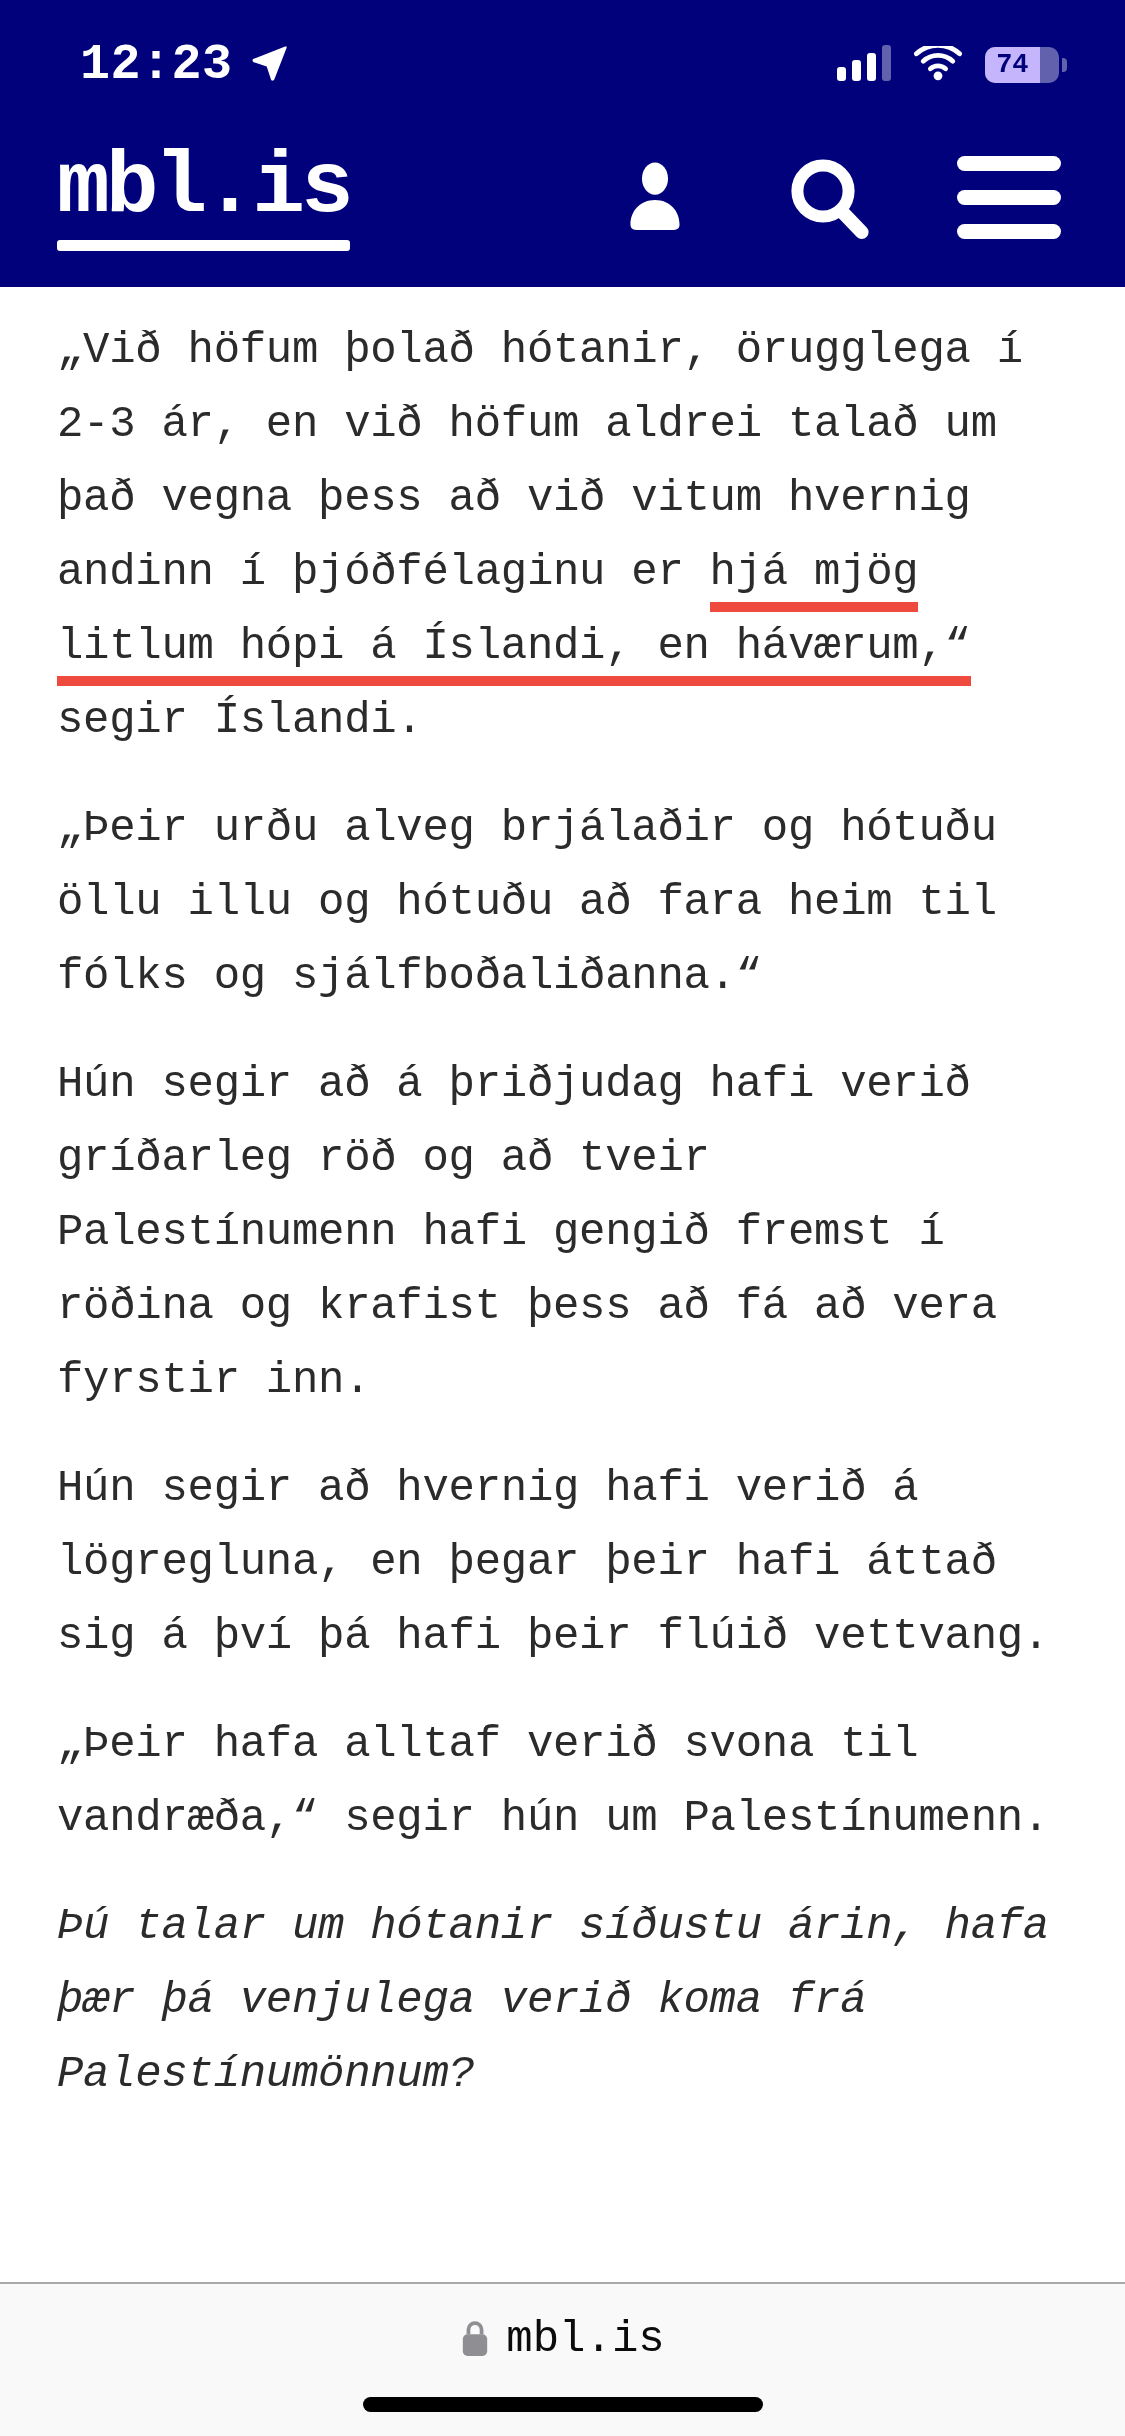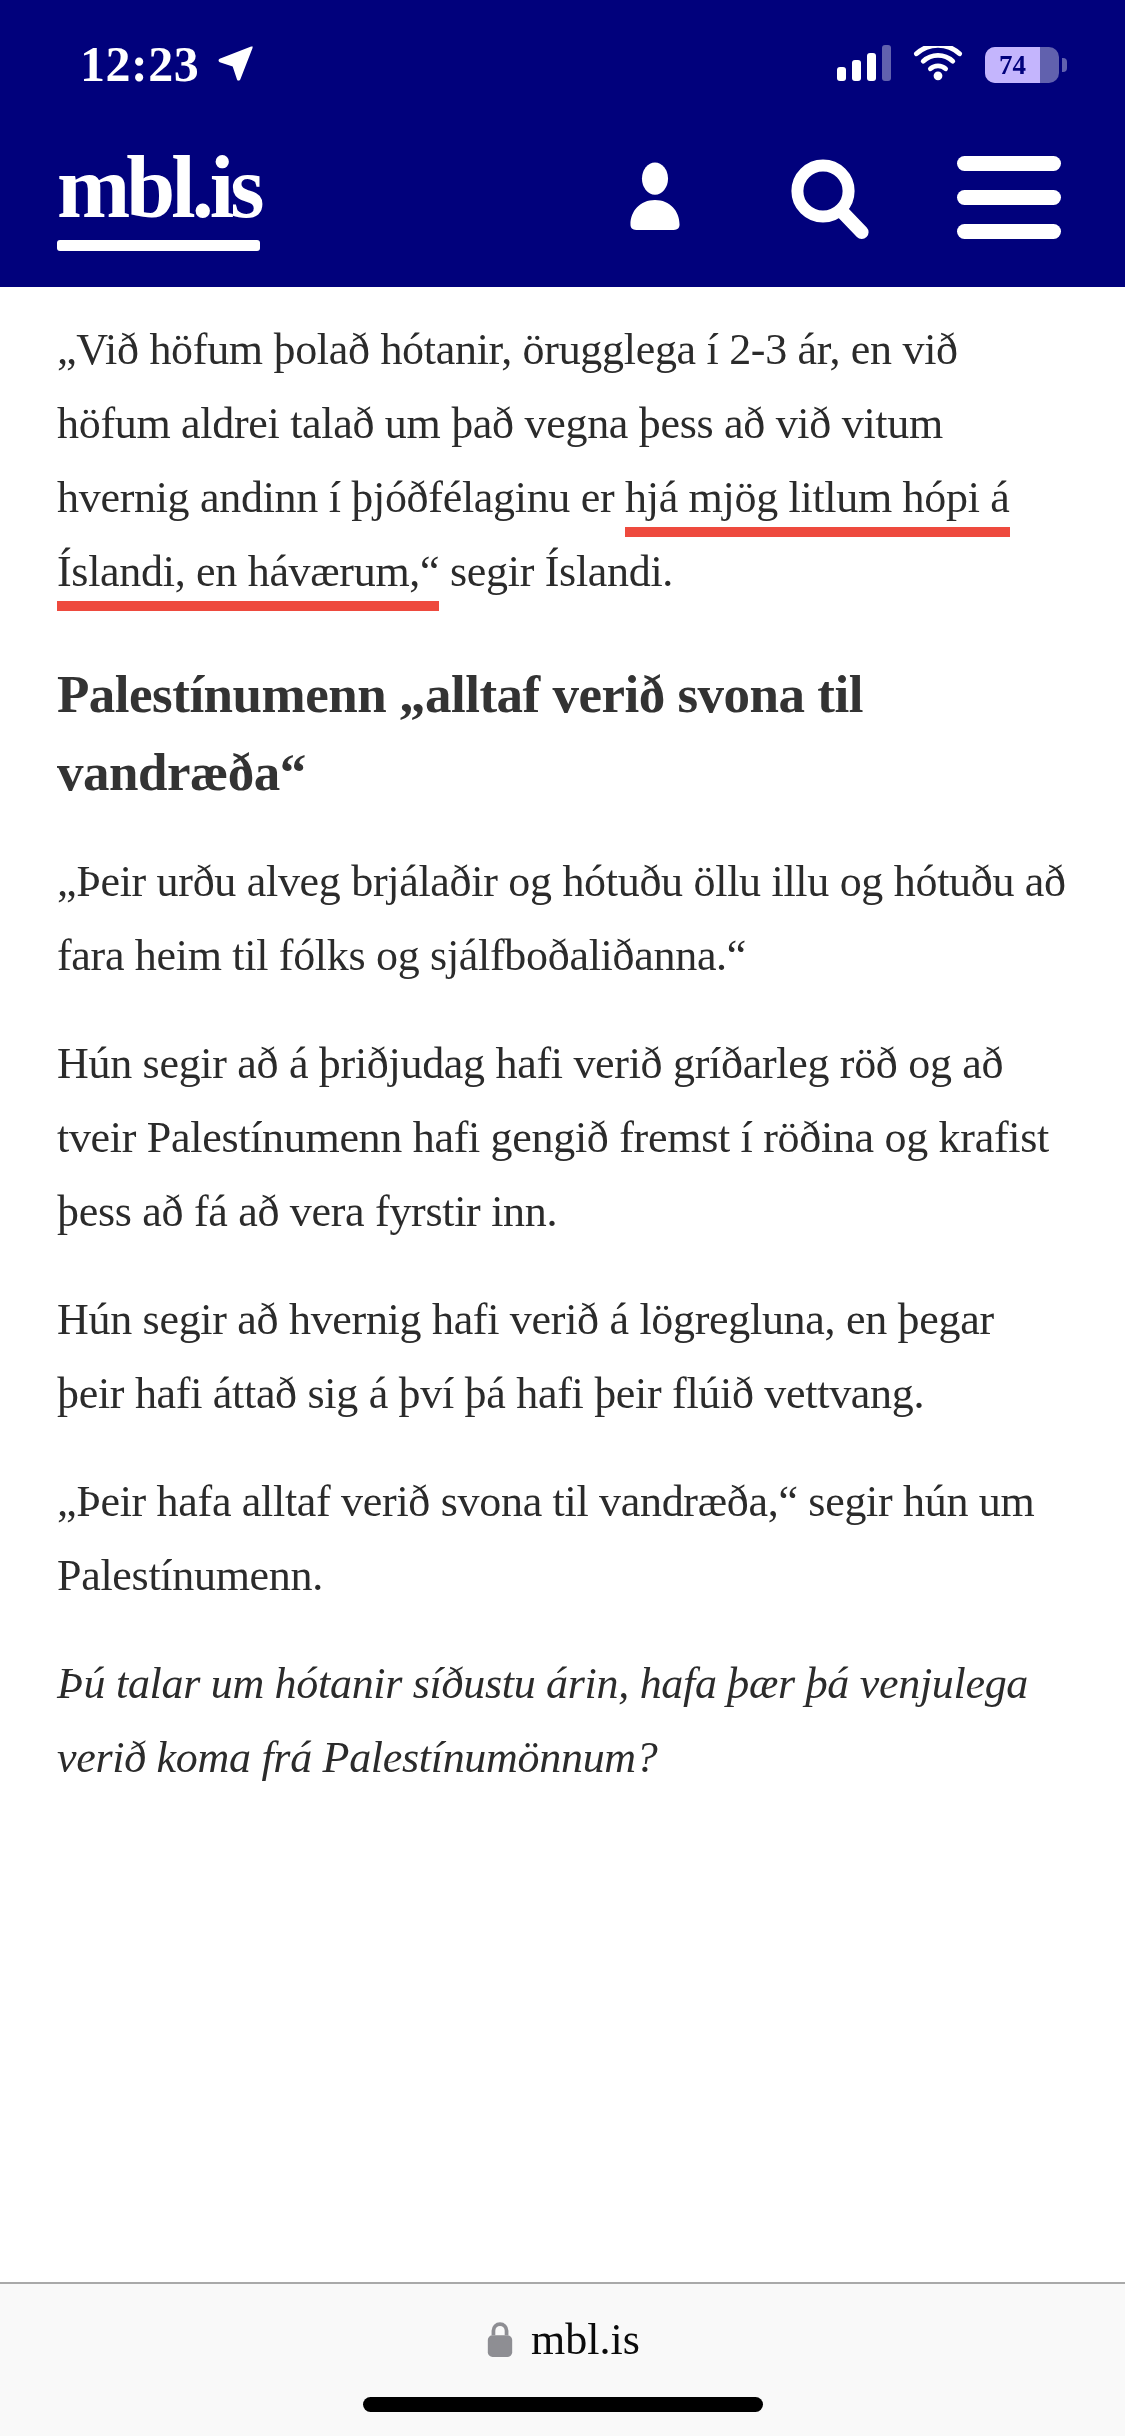--- a/index.html
+++ b/index.html
@@ -11,21 +11,21 @@
   }
   * { box-sizing: border-box; }
   html, body { margin: 0; padding: 0; background: #ffffff; }
   .screen {
     position: relative;
     width: 1125px;
     height: 2436px;
     margin: 0 auto;
     background: #ffffff;
     overflow: hidden;
-    font-family: Liberation Serif, serif;
+    font-family: Liberation Mono, monospace;
   }
 
   
   .app-header {
     position: absolute;
     top: 0; left: 0; right: 0;
     height: 287px;
     background: var(--header-bg);
     color: #fff;
   }
@@ -187,21 +187,20 @@
             <i></i>
         </button>
       </div>
     </div>
 
   </header>
 
   <main class="content">
     <p class="para"><span>„Við höfum þolað hótanir, örugglega í 2-3 ár, en við höfum aldrei talað um það vegna þess að við vitum hvernig andinn í þjóðfélaginu er </span><span class="hl">hjá mjög litlum hópi á Íslandi, en háværum,“</span><span> segir Íslandi.</span></p>
 
-    <h2 class="heading">Palestínumenn „alltaf verið svona til vandræða“</h2>
 
     <p class="para">„Þeir urðu alveg brjálaðir og hótuðu öllu illu og hótuðu að fara heim til fólks og sjálf­boðaliðanna.“</p>
     <p class="para">Hún segir að á þriðjudag hafi verið gríðarleg röð og að tveir Palestínumenn hafi gengið fremst í röðina og krafist þess að fá að vera fyrstir inn.</p>
     <p class="para">Hún segir að hvernig hafi verið á lögregluna, en þegar þeir hafi áttað sig á því þá hafi þeir flúið vettvang.</p>
     <p class="para">„Þeir hafa alltaf verið svona til vandræða,“ segir hún um Palestínumenn.</p>
     <p class="para italic">Þú talar um hótanir síðustu árin, hafa þær þá venjulega verið koma frá Palestínumönnum?</p>
   </main>
 
   <footer class="browser-bar">
     <div class="url-pill">

